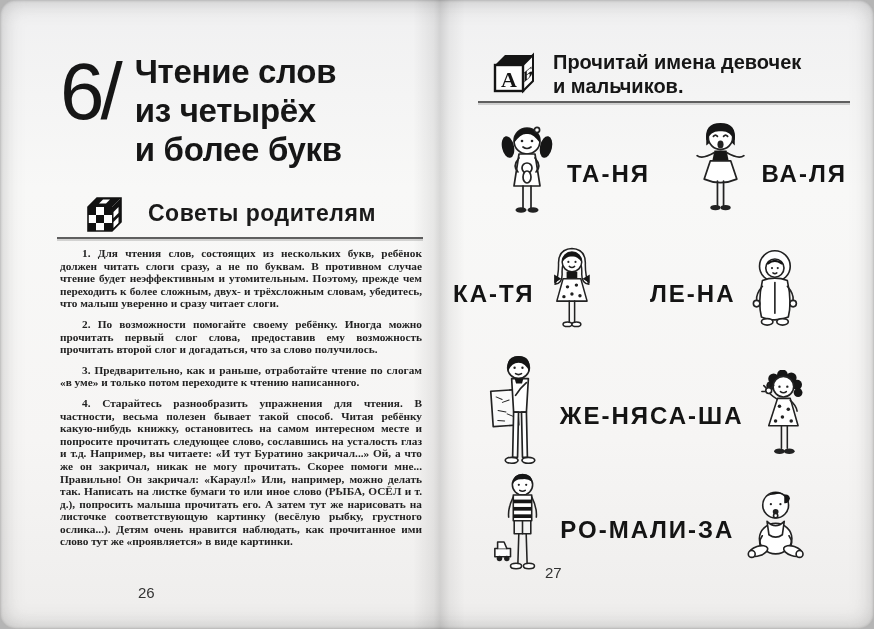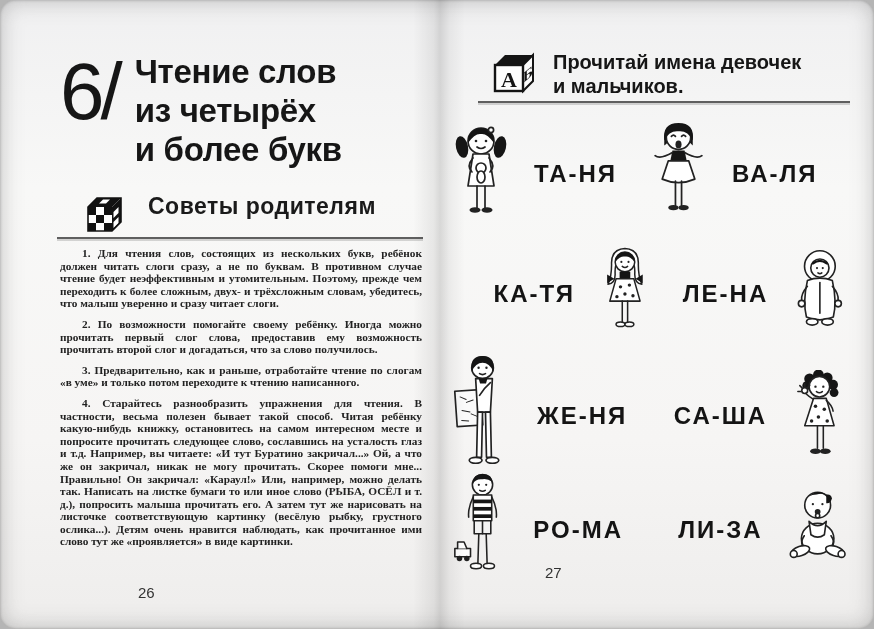--- a/index.html
+++ b/index.html
@@ -15,39 +15,39 @@
   .page-left{left:0;width:437px;}
   .page-right{left:437px;width:437px;}
 
   
   .chapter-row{position:absolute;left:60px;top:46px;display:flex;align-items:flex-start;}
   .chapter-number{font-size:80px;line-height:92px;font-weight:400;letter-spacing:-4px;
                   font-family:"Liberation Sans",sans-serif;color:#161616;}
   .chapter-title{margin:6px 0 0 16px;font-size:33px;line-height:39px;font-weight:bold;color:#161616;
                  letter-spacing:-.3px;}
   .chapter-title span{display:block;}
-  .section-row{position:absolute;left:84px;top:193px;display:flex;align-items:flex-start;}
+  .section-row{position:absolute;left:84px;top:193px;display:flex;align-items:center;}
   .section-heading{margin:0 0 2px 20px;font-size:23px;font-weight:bold;letter-spacing:.5px;color:#1a1a1a;}
   .rule{position:absolute;height:2px;background:#5f5f5f;box-shadow:0 2px 0 rgba(0,0,0,.15);}
   .rule-left{left:57px;top:237px;width:366px;}
   .paragraphs{position:absolute;left:60px;top:247px;width:362px;}
   .paragraphs p{margin:0 0 8px 0;font-family:"Liberation Serif",serif;font-weight:bold;
                 font-size:11.3px;line-height:12.6px;text-align:justify;text-indent:22px;color:#222;}
   .page-number{position:absolute;font-family:Liberation Sans, sans-serif;font-size:15px;color:#333;}
   .pn-left{left:138px;top:584px;}
   .pn-right{left:108px;top:564px;}
 
   
   .task-row{position:absolute;left:54px;top:48px;display:flex;align-items:flex-start;}
   .task-heading{margin:2px 6px 0 16px;font-size:20px;line-height:24px;font-weight:bold;color:#161616;}
   .task-heading span{display:block;}
   .rule-right{left:41px;top:101px;width:372px;}
   .names-grid{position:absolute;left:16px;top:110px;width:394px;
               display:grid;grid-template-columns:197px 197px;grid-template-rows:128px 112px 132px 96px;}
-  .name-cell{display:flex;align-items:center;justify-content:flex-start;gap:25px;}
+  .name-cell{display:flex;align-items:center;justify-content:flex-end;gap:12px;}
   .name-cell.img-right{flex-direction:row-reverse;}
   .name-label{font-size:24px;font-weight:bold;letter-spacing:2px;color:#141414;white-space:nowrap;}
   .figure{flex:0 0 auto;display:block;}
   .ill{display:block;}
 </style>
 </head>
 <body>
 
 <div class="screen">
   <div class="book">

